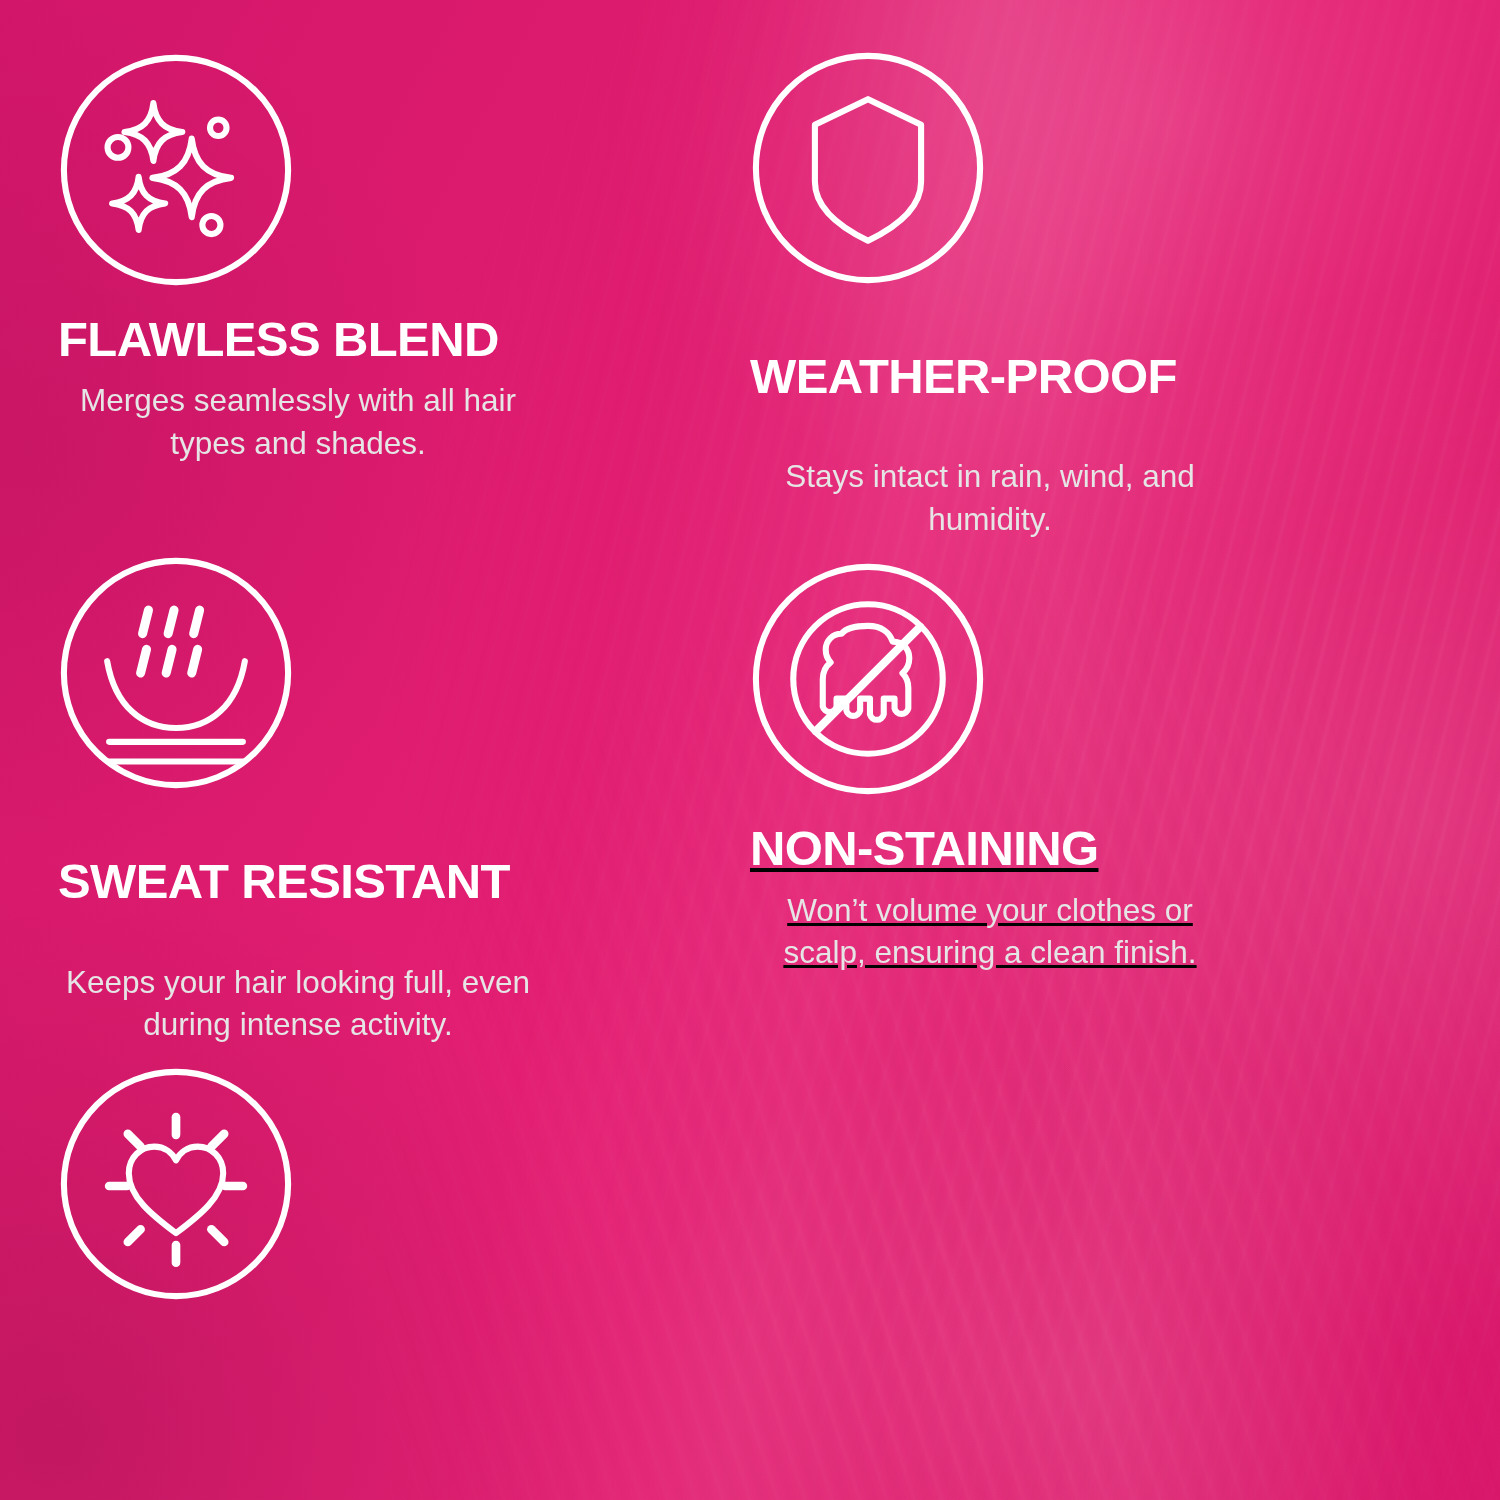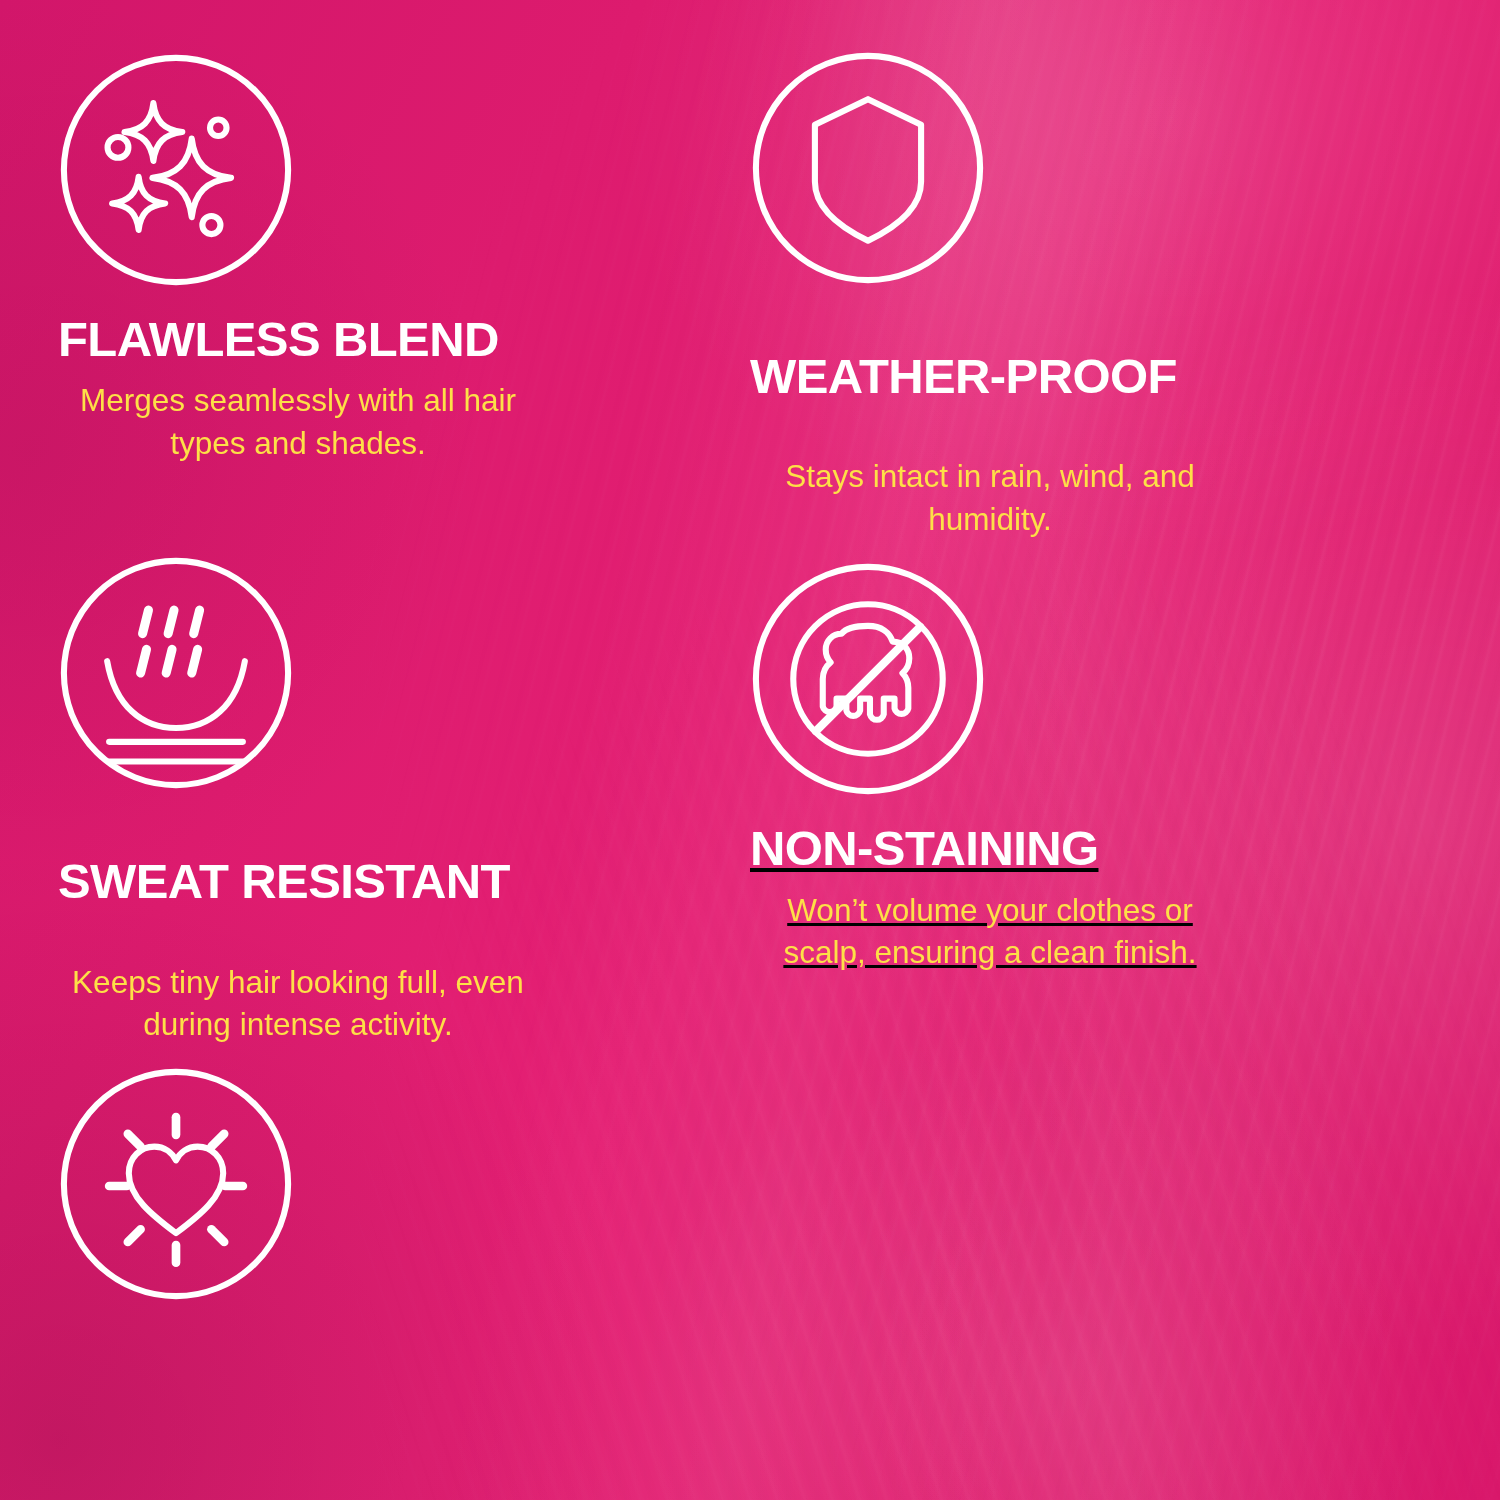--- a/index.html
+++ b/index.html
@@ -93,21 +93,21 @@
     font-size:49px;
     font-weight:bold;
     letter-spacing:-0.6px;
     line-height:1.05;
     text-transform:uppercase;
     white-space:nowrap;
   }
 
   .feature-desc {
     margin-top:14px;
-    color:#fde047;
+    color:#e5e5e5;
     font-size:31.5px;
     font-weight:normal;
     line-height:1.36;
     max-width:480px;
   }
 
   
   .feature-card.row-1 { padding-top:16px; }
   .feature-card.row-2 { padding-top:14px;gap:39px; }
   .feature-card.row-3 { padding-top:20px;text-decoration:underline; }
@@ -168,21 +168,21 @@
         <path d="M58 48 L55 60" stroke-width="4.6"></path>
         <path d="M71 48 L68 60" stroke-width="4.6"></path>
 
         <path d="M25 54 C29 77 43 88 60 88 C77 88 91 77 95 54"></path>
 
         <path d="M26 95 L94 95"></path>
         <path d="M26 105 L94 105"></path>
       </svg>
     </div>
     <div class="feature-title">SWEAT RESISTANT</div>
-    <div class="feature-desc">Keeps tiny hair looking full, even during intense activity.</div>
+    <div class="feature-desc">Keeps your hair looking full, even during intense activity.</div>
   </div>
 
   <div class="feature-card row-3">
     <div class="icon-circle">
       <svg viewBox="0 0 120 120" fill="none" stroke="#FFFFFF" stroke-width="3.1" stroke-linecap="round" stroke-linejoin="round">
         <circle cx="60" cy="60" r="57"></circle>
         <circle cx="60" cy="60" r="38"></circle>
 
         <path d="M60 33
                  C67 33 71 36.5 72.5 41

